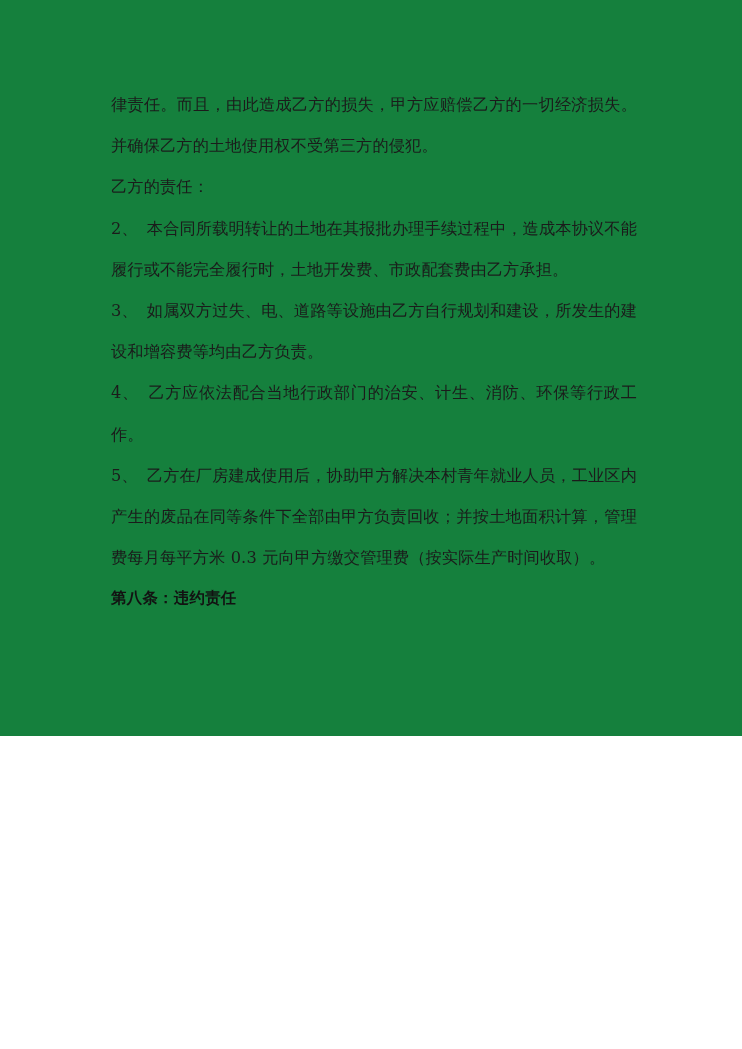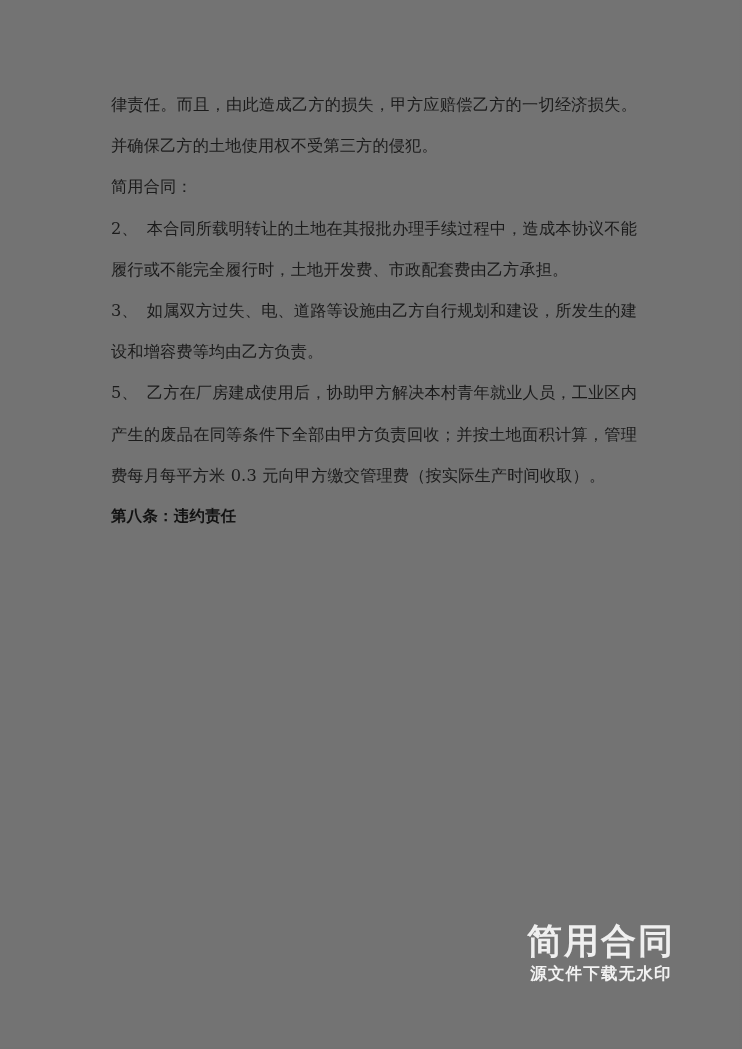--- a/index.html
+++ b/index.html
@@ -4,23 +4,23 @@
 <style>
   html, body {
     margin: 0;
     padding: 0;
     background: #ffffff;
   }
 
   #page {
     position: relative;
     width: 742px;
-    height: 1049px;
+    height: 736px;
     margin: 0 auto;
-    background: #737373;
+    background: #15803d;
     overflow: hidden;
     font-family: "DejaVu Serif", "Liberation Serif", serif;
     box-sizing: border-box;
   }
 
   
   #doc-body {
     position: absolute;
     left: 111px;
     top: 84px;
@@ -108,31 +108,34 @@
 </style>
 </head>
 <body>
 
 <div id="page">
 
   <div id="doc-body">
 
     <p class="para">律责任。而且，由此造成乙方的损失，甲方应赔偿乙方的一切经济损失。并确保乙方的土地使用权不受第三方的侵犯。</p>
 
-    <p class="para">简用合同：</p>
+    <p class="para">乙方的责任：</p>
 
 
     <p class="para">
       <span class="num">2、</span><span class="num-gap"></span><span>本合同所载明转让的土地在其报批办理手续过程中，造成本协议不能履行或不能完全履行时，土地开发费、市政配套费由乙方承担。</span>
     </p>
 
     <p class="para">
       <span class="num">3、</span><span class="num-gap"></span><span>如属双方过失、电、道路等设施由乙方自行规划和建设，所发生的建设和增容费等均由乙方负责。</span>
     </p>
 
+    <p class="para">
+      <span class="num">4、</span><span class="num-gap"></span><span>乙方应依法配合当地行政部门的治安、计生、消防、环保等行政工作。</span>
+    </p>
 
     <p class="para">
       <span class="num">5、</span><span class="num-gap"></span><span>乙方在厂房建成使用后，协助甲方解决本村青年就业人员，工业区内产生的废品在同等条件下全部由甲方负责回收；并按土地面积计算，管理费每月每平方米 0.3 元向甲方缴交管理费（按实际生产时间收取）。</span>
     </p>
 
     <p class="para heading">第八条：违约责任</p>
 
 
   </div>
 

